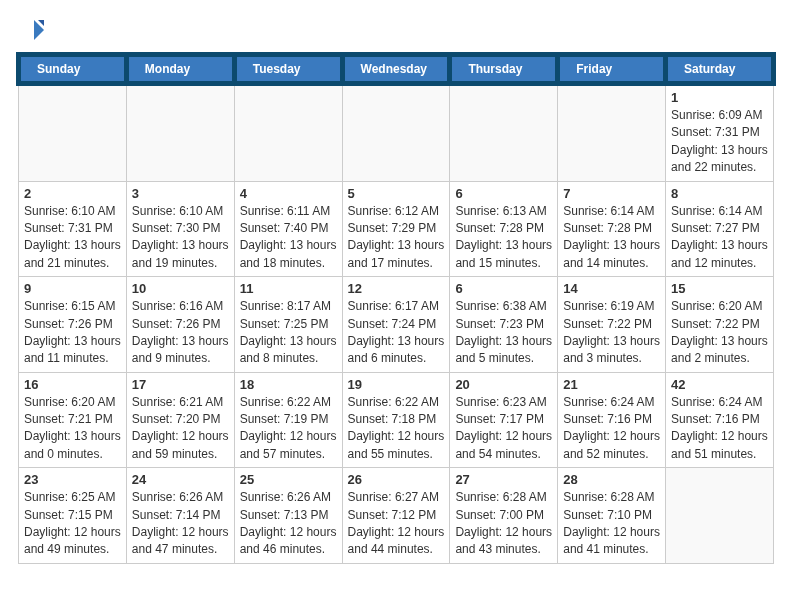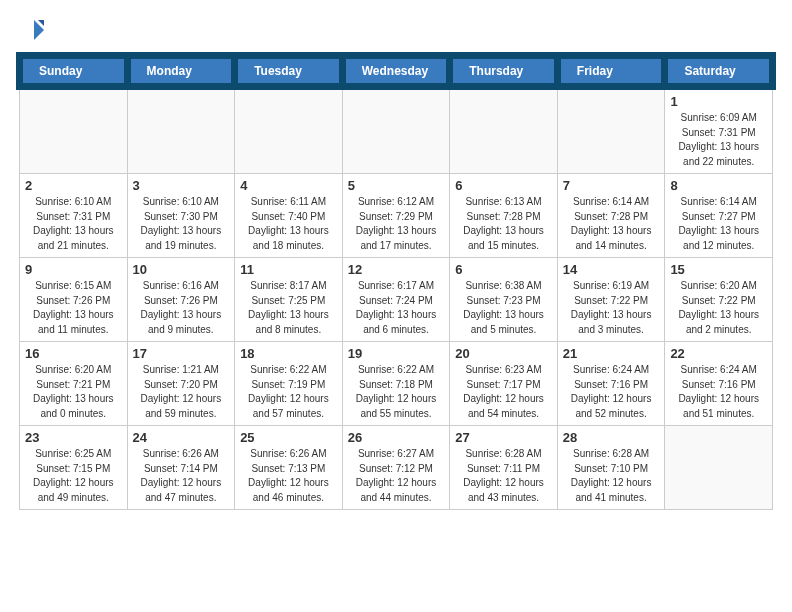--- a/index.html
+++ b/index.html
@@ -49,21 +49,21 @@
       border-collapse: collapse;
       border: 1px solid #ccc;
     }
     .calendar th {
       background: #3a7abf;
       color: #fff;
       font-size: 12px;
       font-weight: bold;
       padding: 5px 16px;
       text-align: left;
-      border: 7px solid #0c4a6e;
+      border: 5px solid #0c4a6e;
     }
     .calendar td {
       vertical-align: top;
       width: 107px;
       min-height: 90px;
       padding: 4px 5px;
       border: 1px solid #ccc;
       font-size: 10.5px;
       color: #333;
       background: #fff;
@@ -71,24 +71,23 @@
     .calendar td.empty {
       background: #f9f9f9;
     }
     .day-num {
       font-size: 13px;
       font-weight: bold;
       margin-bottom: 2px;
       display: block;
     }
     .day-info {
-      font-size: 10px;
+      font-size: 12px;
       line-height: 1.45;
       color: #333;
-      text-align: center;
     }
   </style>
 </head>
 <body>
 
 <div class="header">
   <div class="logo">
     <svg class="logo-icon" viewBox="0 0 28 28">
       <polygon points="18,4 28,14 18,24" fill="#3a7abf"></polygon>
       <polygon points="22,4 28,10 28,4" fill="#2a5a9f"></polygon>
@@ -237,21 +236,21 @@
       <tr>
         <td>
           <span class="day-num">16</span>
           <div class="day-info">Sunrise: 6:20 AM
 Sunset: 7:21 PM
 Daylight: 13 hours
 and 0 minutes.</div>
         </td>
         <td>
           <span class="day-num">17</span>
-          <div class="day-info">Sunrise: 1:21 AM
+          <div class="day-info">Sunrise: 6:21 AM
 Sunset: 7:20 PM
 Daylight: 12 hours
 and 59 minutes.</div>
         </td>
         <td>
           <span class="day-num">18</span>
           <div class="day-info">Sunrise: 6:22 AM
 Sunset: 7:19 PM
 Daylight: 12 hours
 and 57 minutes.</div>
@@ -271,21 +270,21 @@
 and 54 minutes.</div>
         </td>
         <td>
           <span class="day-num">21</span>
           <div class="day-info">Sunrise: 6:24 AM
 Sunset: 7:16 PM
 Daylight: 12 hours
 and 52 minutes.</div>
         </td>
         <td>
-          <span class="day-num">22</span>
+          <span class="day-num">42</span>
           <div class="day-info">Sunrise: 6:24 AM
 Sunset: 7:16 PM
 Daylight: 12 hours
 and 51 minutes.</div>
         </td>
       </tr>
       <tr>
         <td>
           <span class="day-num">23</span>
           <div class="day-info">Sunrise: 6:25 AM
@@ -310,21 +309,21 @@
         <td>
           <span class="day-num">26</span>
           <div class="day-info">Sunrise: 6:27 AM
 Sunset: 7:12 PM
 Daylight: 12 hours
 and 44 minutes.</div>
         </td>
         <td>
           <span class="day-num">27</span>
           <div class="day-info">Sunrise: 6:28 AM
-Sunset: 7:11 PM
+Sunset: 7:00 PM
 Daylight: 12 hours
 and 43 minutes.</div>
         </td>
         <td>
           <span class="day-num">28</span>
           <div class="day-info">Sunrise: 6:28 AM
 Sunset: 7:10 PM
 Daylight: 12 hours
 and 41 minutes.</div>
         </td>

